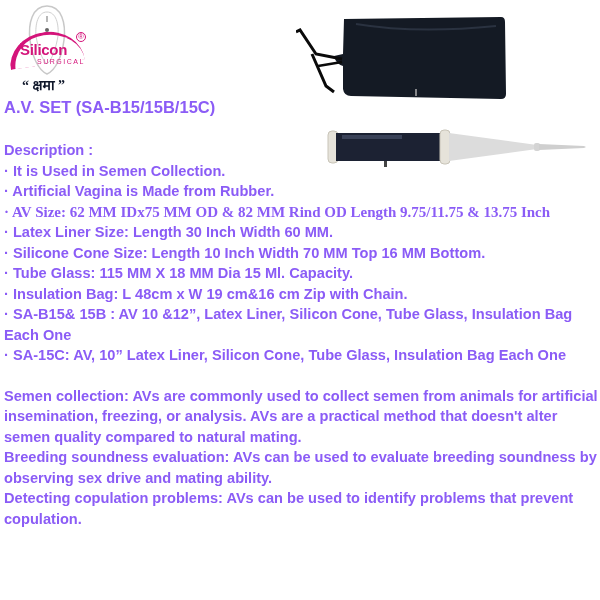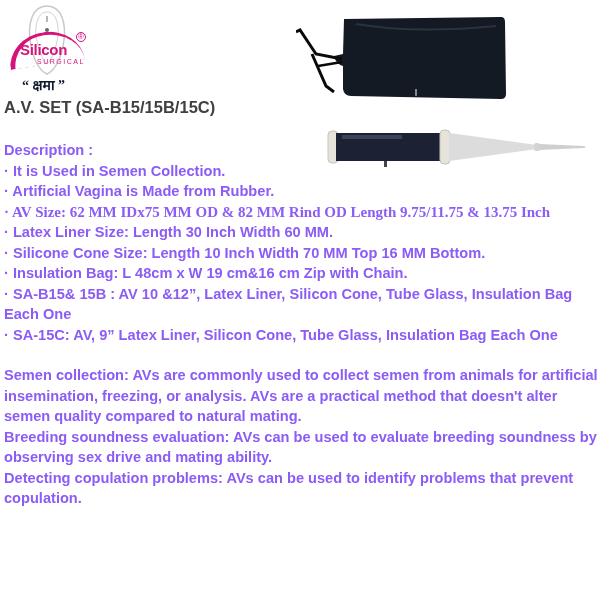--- a/index.html
+++ b/index.html
@@ -8,21 +8,21 @@
       font-family: "Liberation Sans", "DejaVu Sans", sans-serif; color: #111111;
     }
     .logo { position: absolute; left: 4px; top: 2px; width: 86px; height: 92px; }
     .logo-figure { position: absolute; left: 20px; top: 2px; width: 46px; height: 72px; }
     .logo-arc { position: absolute; left: 4px; top: 30px; width: 70px; height: 30px;
       border-left: 5px solid #d4147a; border-top: 3px solid #d4147a; border-radius: 50% 50% 0 0 / 100% 100% 0 0; transform: rotate(-8deg); }
     .logo-name { position: absolute; left: 16px; top: 39px; font-size: 15px; font-weight: bold; color: #d4147a; letter-spacing: -0.3px; }
     .logo-reg { position: absolute; left: 72px; top: 30px; font-size: 8px; color: #d4147a; border: 1px solid #d4147a; border-radius: 50%; width: 8px; height: 8px; line-height: 8px; text-align: center; }
     .logo-sub { position: absolute; left: 33px; top: 56px; font-size: 7px; color: #d4147a; letter-spacing: 1.5px; }
     .logo-tagline { position: absolute; left: 18px; top: 73px; font-size: 14px; font-weight: bold; color: #0f172a; font-family: Liberation Serif, serif; }
-    .title { position: absolute; left: 4px; top: 98px; font-size: 16.5px; font-weight: bold; color: #404040; }
+    .title { position: absolute; left: 4px; top: 98px; font-size: 16.5px; font-weight: bold; color: #8b5cf6; }
     .bag { position: absolute; left: 296px; top: 14px; }
     .av { position: absolute; left: 322px; top: 125px; }
     .content { position: absolute; left: 4px; top: 140px; right: 2px; font-size: 14.6px; font-weight: bold; line-height: 20.5px; color: #8b5cf6; }
     .content p { margin: 0; }
     .serif-line { font-family: "Liberation Serif", "DejaVu Serif", serif; font-size: 15px; }
     .spacer { height: 20px; }
   </style>
 </head>
 <body>
 
@@ -62,20 +62,21 @@
   <rect x="62" y="36" width="3" height="6" fill="#444"></rect>
 </svg>
 
 <div class="content">
   <p>Description :</p>
   <p>· It is Used in Semen Collection.</p>
   <p>· Artificial Vagina is Made from Rubber.</p>
   <p class="serif-line">· AV Size: 62 MM IDx75 MM OD &amp; 82 MM Rind OD Length 9.75/11.75 &amp; 13.75 Inch</p>
   <p>· Latex Liner Size: Length 30 Inch Width 60 MM.</p>
   <p>· Silicone Cone Size: Length 10 Inch Width 70 MM Top 16 MM Bottom.</p>
+  <p>· Tube Glass: 115 MM X 18 MM Dia 15 Ml. Capacity.</p>
   <p>· Insulation Bag: L 48cm x W 19 cm&amp;16 cm Zip with Chain.</p>
   <p>· SA-B15&amp; 15B : AV 10 &amp;12”, Latex Liner, Silicon Cone, Tube Glass, Insulation Bag Each One</p>
-  <p>· SA-15C: AV, 9” Latex Liner, Silicon Cone, Tube Glass, Insulation Bag Each One</p>
+  <p>· SA-15C: AV, 10” Latex Liner, Silicon Cone, Tube Glass, Insulation Bag Each One</p>
   <div class="spacer"></div>
   <p>Semen collection: AVs are commonly used to collect semen from animals for artificial insemination, freezing, or analysis. AVs are a practical method that doesn't alter semen quality compared to natural mating.</p>
   <p>Breeding soundness evaluation: AVs can be used to evaluate breeding soundness by observing sex drive and mating ability.</p>
   <p>Detecting copulation problems: AVs can be used to identify problems that prevent copulation.</p>
 </div>
 
 </body></html>

